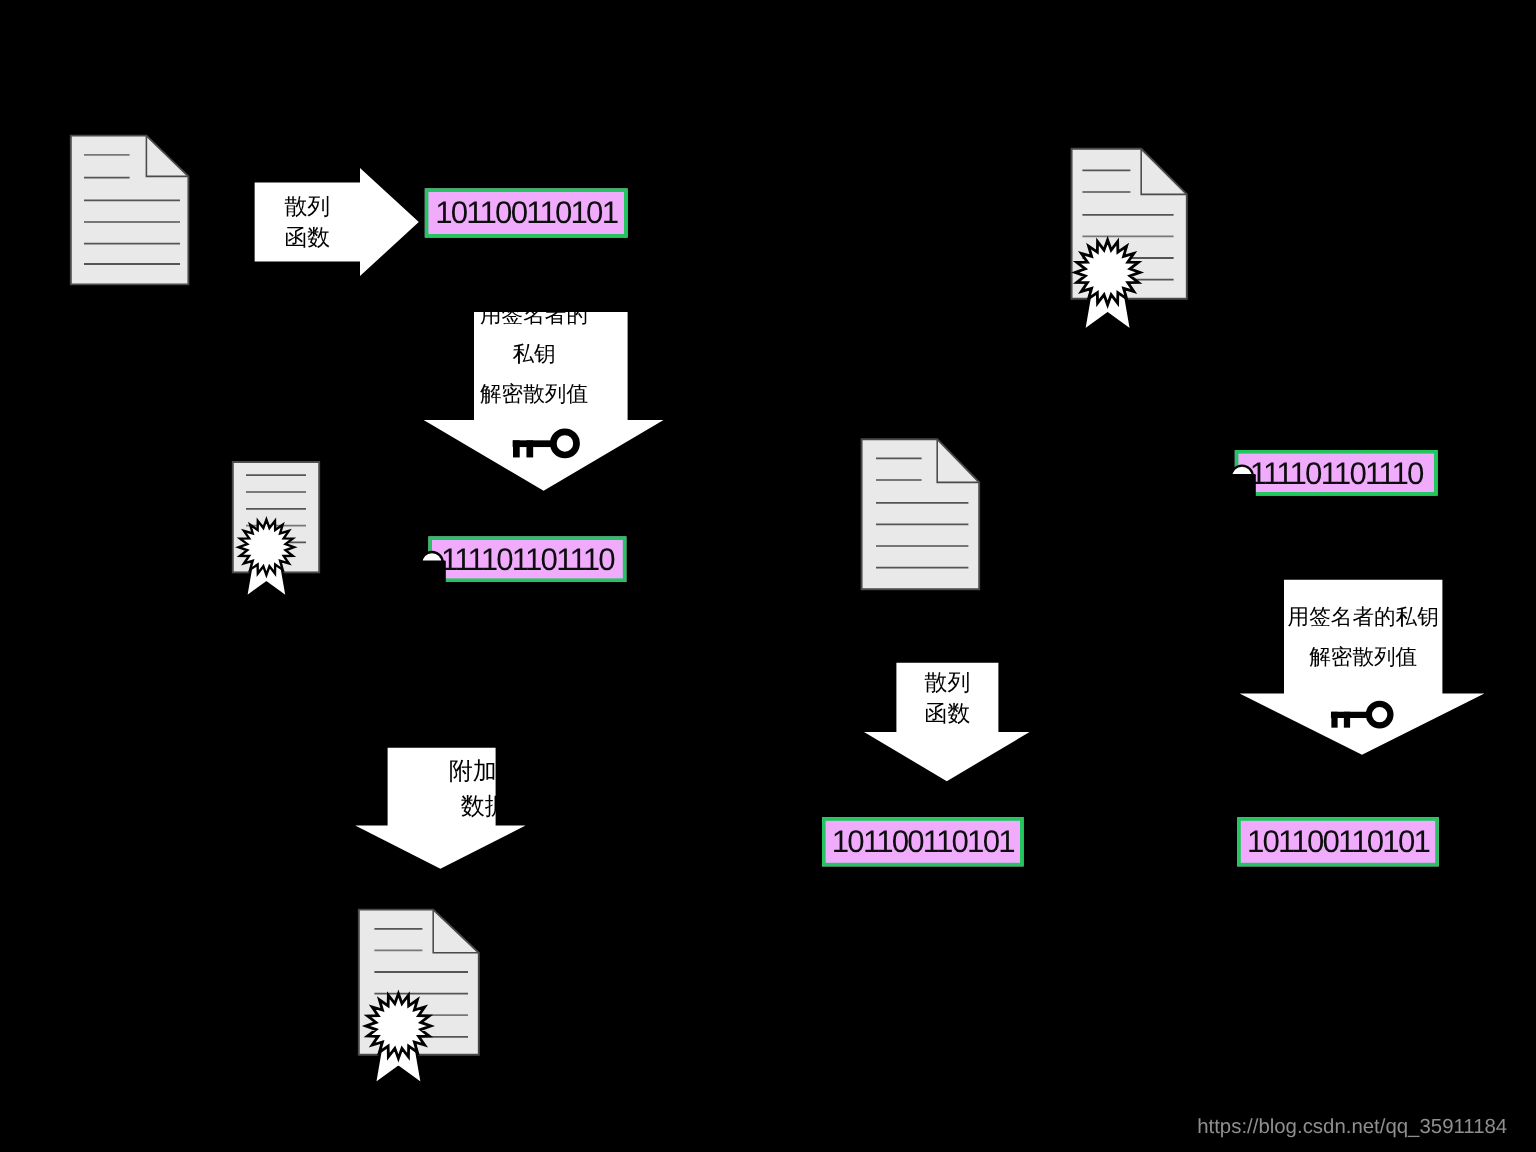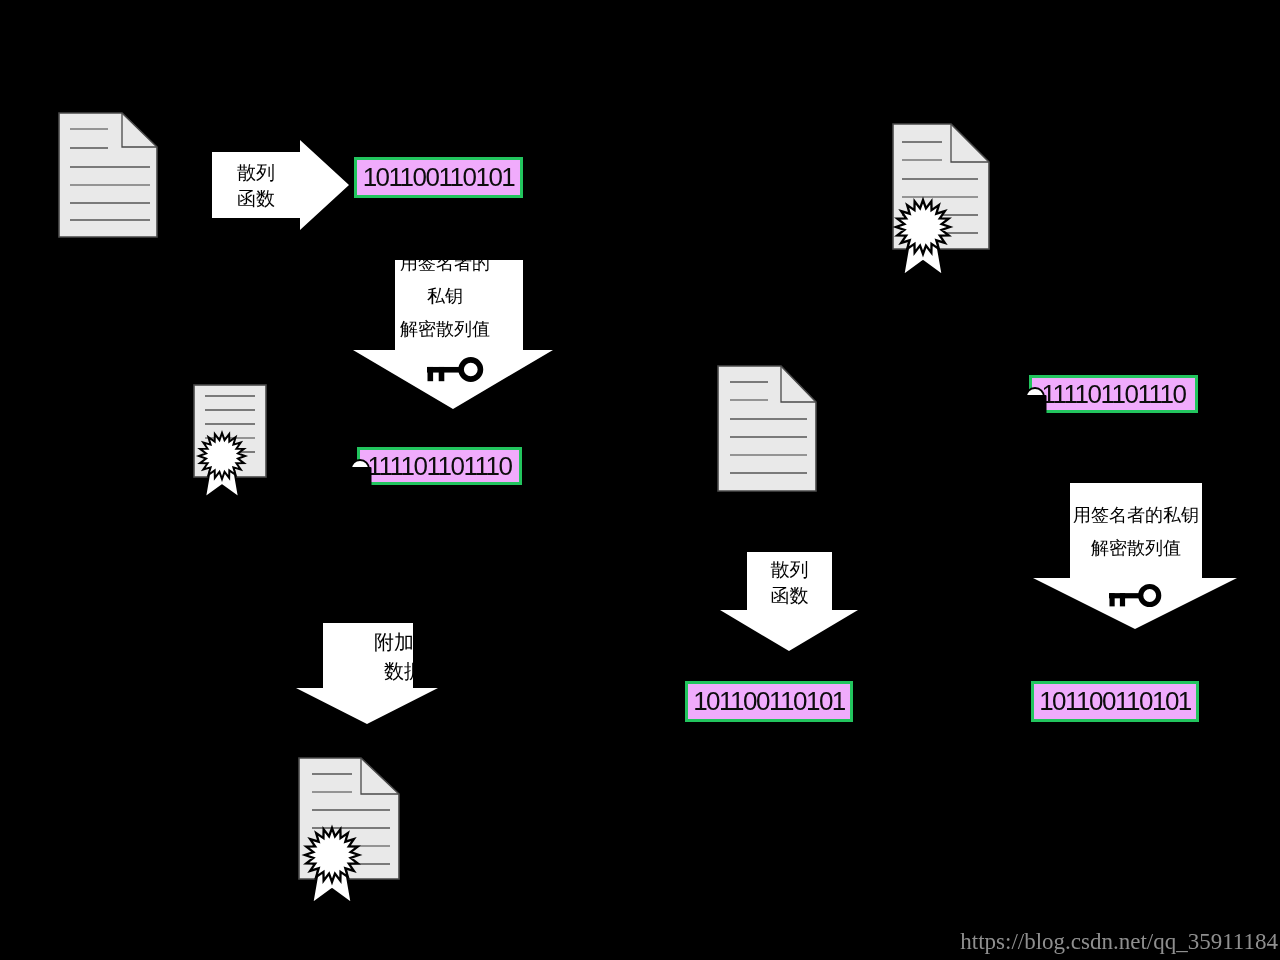--- a/index.html
+++ b/index.html
@@ -12,22 +12,22 @@
            color:#0d0d0d;font-family:"Liberation Sans","DejaVu Sans",sans-serif;
            font-size:26px;letter-spacing:-1.5px;box-sizing:border-box;}
   .arrow-wrap{position:absolute;margin-left:20px;}
   .arrow-wrap svg{position:absolute;left:0;top:0;}
   .arrow-label{position:absolute;display:flex;flex-direction:column;align-items:center;
                justify-content:center;text-align:center;color:#000;
                font-family:"DejaVu Sans",sans-serif;}
   .lbl-sm{font-size:19px;line-height:26px;}
   .lbl-md{font-size:20px;line-height:29px;padding-left:36px;}
   .lbl-lg{font-size:18px;line-height:33px;}
-  .watermark{position:absolute;right:2px;top:929px;color:#8f8f8f;
-             font-family:Liberation Serif, serif;font-size:23px;}
+  .watermark{position:absolute;right:24px;top:929px;color:#8f8f8f;
+             font-family:Liberation Sans, sans-serif;font-size:17px;}
 </style>
 </head>
 <body>
 
 <div class="canvas">
 
   <svg width="0" height="0" style="position:absolute">
     <defs>
       <g id="badge-shape">
         <polygon points="-14,8 -22,54 0,38 22,54 14,8" fill="#fff" stroke="#000" stroke-width="2.4" stroke-linejoin="round"></polygon>

